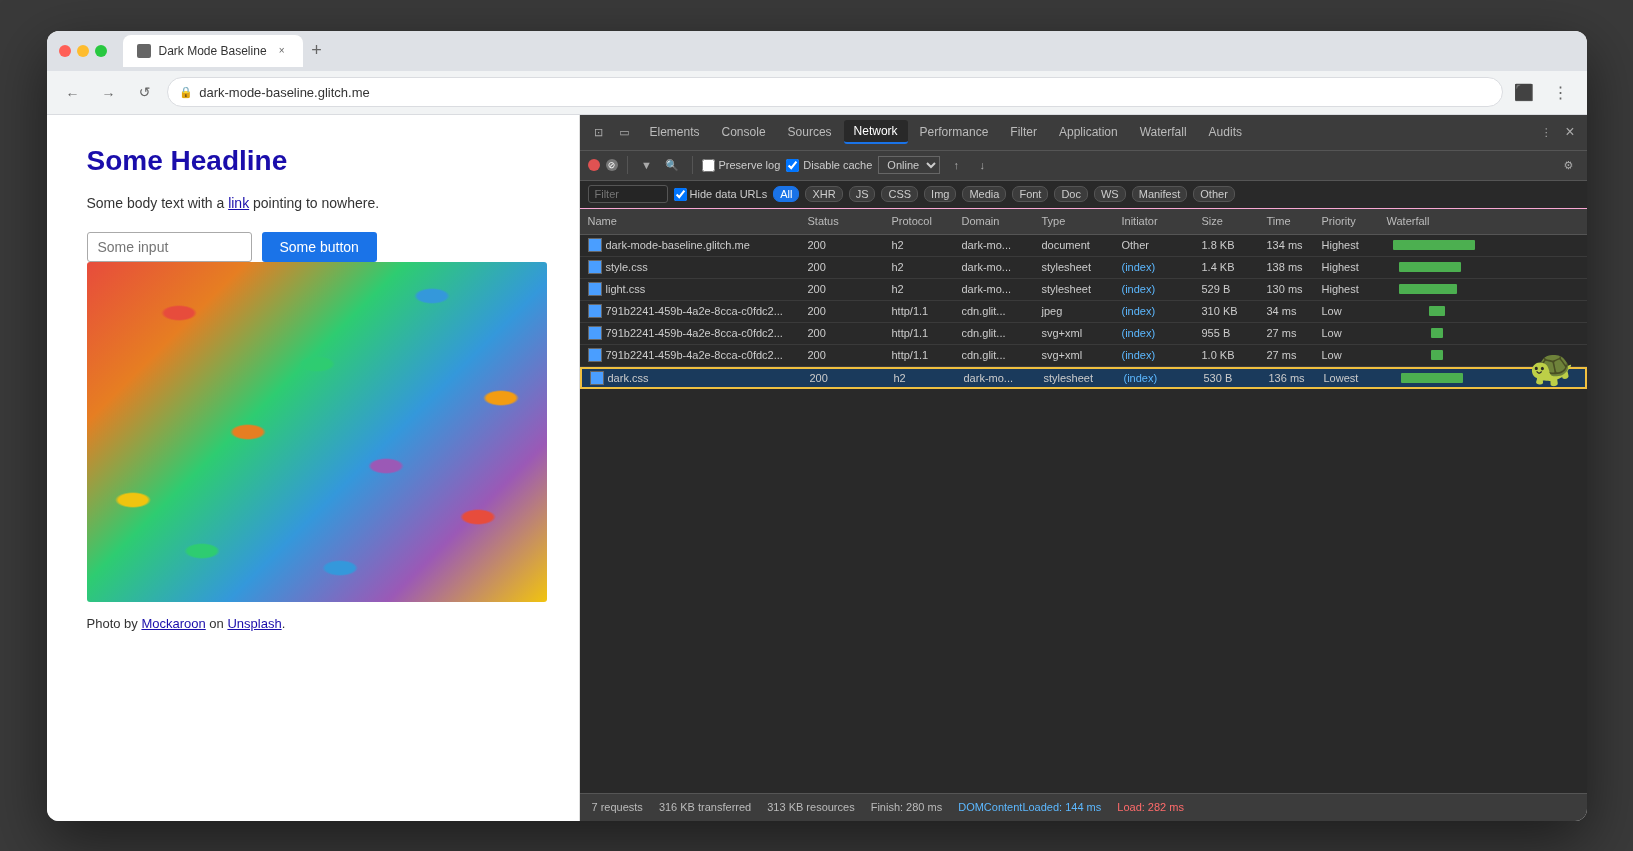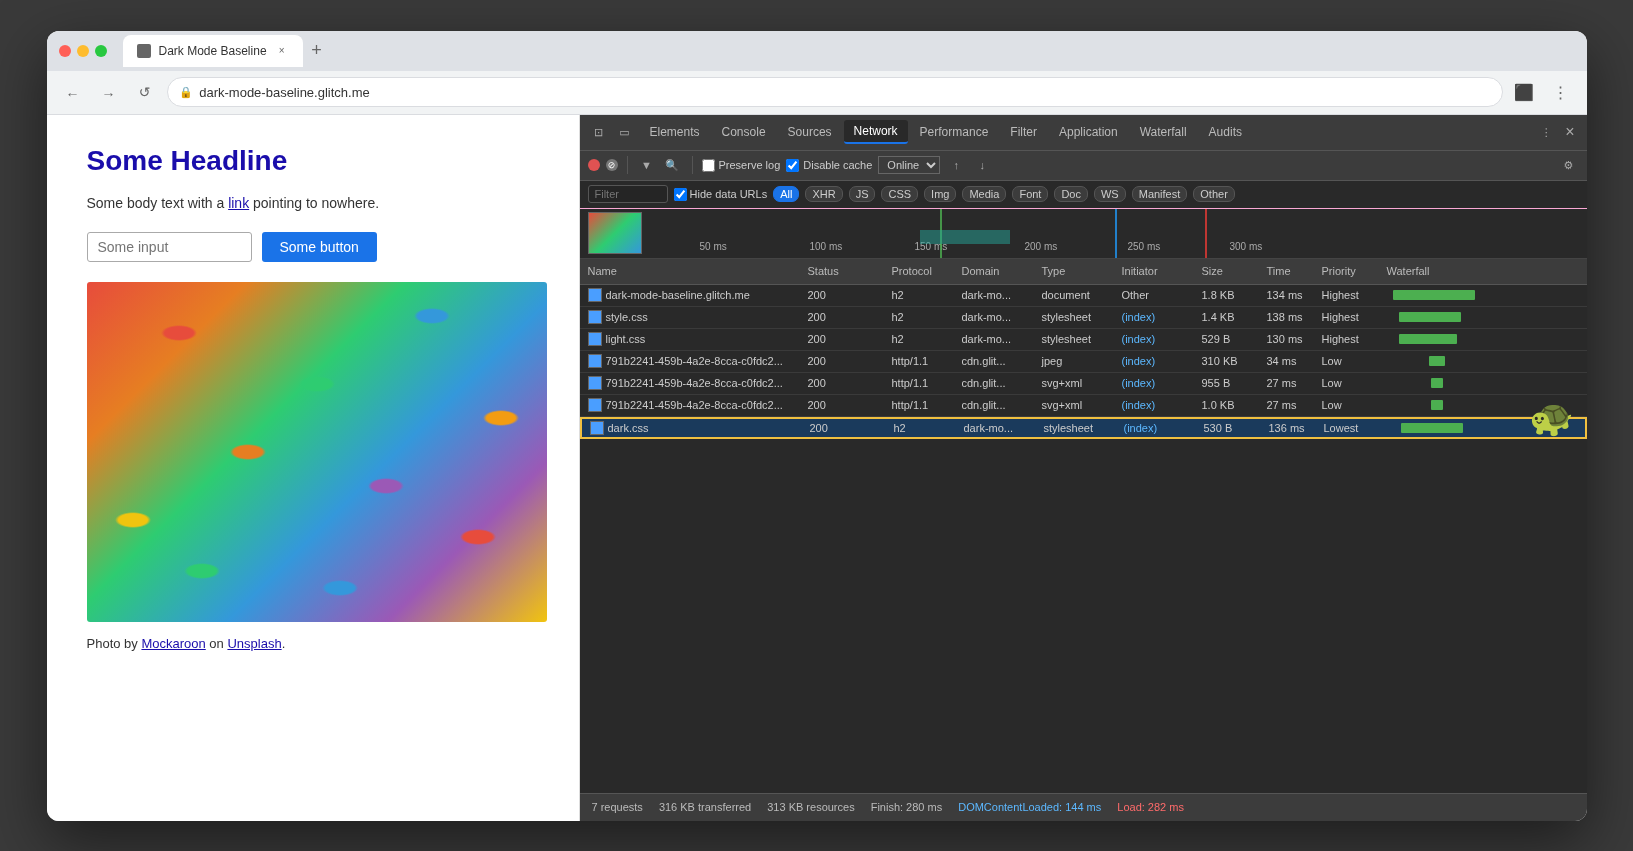--- a/index.html
+++ b/index.html
@@ -134,21 +134,20 @@
     .page-body-text {
       font-size: 14px;
       color: #333;
       margin-bottom: 18px;
       line-height: 1.5;
     }
     .page-link { color: #1a0dab; text-decoration: underline; cursor: pointer; }
     .input-row {
       display: flex;
       gap: 10px;
-      margin-bottom: 20px;
     }
     .page-input {
       border: 1px solid #aaa;
       border-radius: 3px;
       padding: 6px 10px;
       font-size: 14px;
       width: 165px;
       color: #555;
     }
     .page-button {
@@ -538,41 +537,20 @@
         <button class="filter-btn">Media</button>
         <button class="filter-btn">Font</button>
         <button class="filter-btn">Doc</button>
         <button class="filter-btn">WS</button>
         <button class="filter-btn">Manifest</button>
         <button class="filter-btn">Other</button>
       </div>
 
       <div class="network-area">
 
-        <div class="waterfall-header">
-          <div class="thumbnail-area">
-            <div class="thumbnail"></div>
-          </div>
-          <div class="timeline-ruler">
-            <span class="ruler-label" style="left: 50px;">50 ms</span>
-            <span class="ruler-label" style="left: 160px;">100 ms</span>
-            <span class="ruler-label" style="left: 265px;">150 ms</span>
-            <span class="ruler-label" style="left: 375px;">200 ms</span>
-            <span class="ruler-label" style="left: 478px;">250 ms</span>
-            <span class="ruler-label" style="left: 580px;">300 ms</span>
-
-            <div style="position:absolute;left:290px;bottom:0;top:0;width:2px;background:#4caf50;opacity:0.8;"></div>
-
-            <div style="position:absolute;left:465px;bottom:0;top:0;width:2px;background:#2196f3;opacity:0.8;"></div>
-
-            <div style="position:absolute;left:555px;bottom:0;top:0;width:2px;background:#e53935;opacity:0.8;"></div>
-
-            <div style="position:absolute;left:270px;bottom:14px;height:14px;width:90px;background:#26a69a;opacity:0.5;"></div>
-          </div>
-        </div>
 
         <div class="col-headers">
           <div class="col-name">Name</div>
           <div class="col-status">Status</div>
           <div class="col-protocol">Protocol</div>
           <div class="col-domain">Domain</div>
           <div class="col-type">Type</div>
           <div class="col-initiator">Initiator</div>
           <div class="col-size">Size</div>
           <div class="col-time">Time</div>

